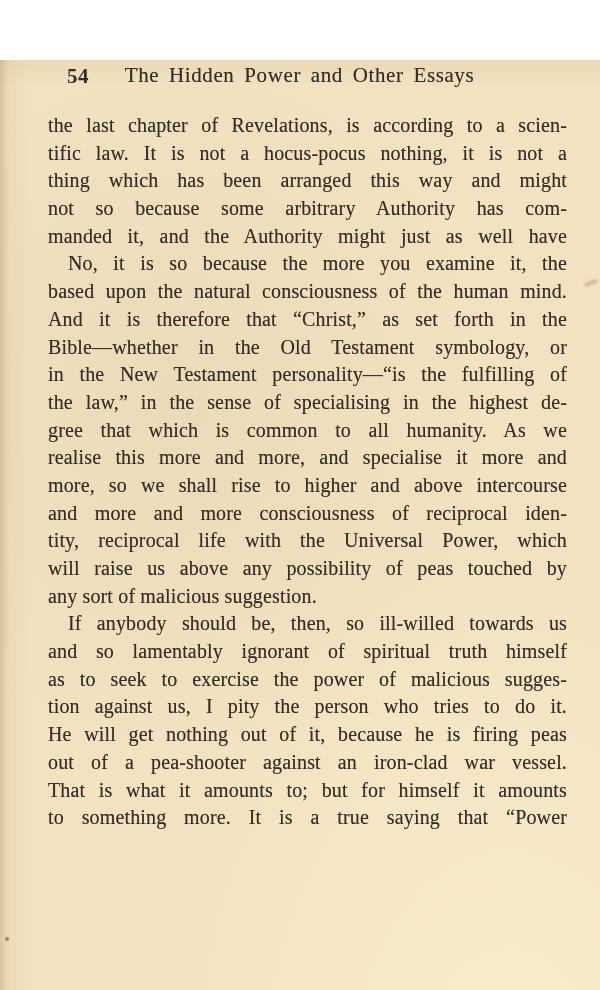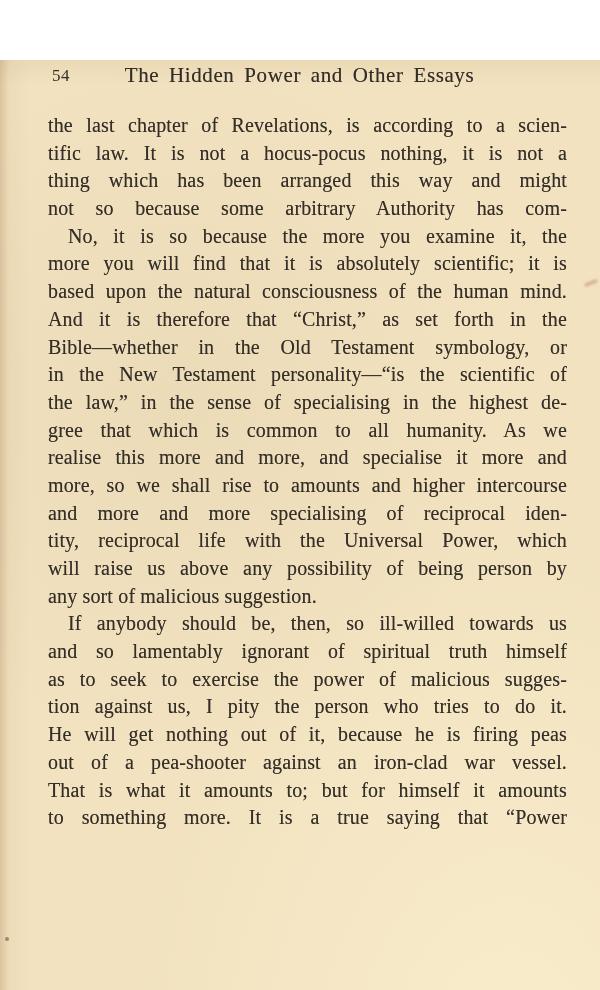--- a/index.html
+++ b/index.html
@@ -21,23 +21,24 @@
   }
   .running-head {
     position: relative;
     margin: 60px 33px 0 48px;
     height: 30px;
     line-height: 30px;
     font-size: 21px;
   }
   .page-num {
     position: absolute;
-    left: 4px; top: 1px;
-    font-size: 17px;
+    left: 19px; top: 1px;
+    font-size: 21px;
     letter-spacing: 0.5px;
+    font-weight: bold;
   }
   .head-title {
     display: block;
     text-align: center;
     letter-spacing: 0.6px;
     word-spacing: 4px;
     position: relative;
     left: -8px;
     text-shadow: 0 0 0.5px rgba(51,46,40,0.55);
   }
@@ -94,36 +95,36 @@
     <span class="head-title">The Hidden Power and Other Essays</span>
   </header>
 
   <main class="body-text">
 
     <div>
       <div class="line">the last chapter of Revelations, is according to a scien-</div>
       <div class="line">tific law.  It is not a hocus-pocus nothing, it is not a</div>
       <div class="line">thing which has been arranged this way and might</div>
       <div class="line">not so because some arbitrary Authority has com-</div>
+      <div class="line">manded it, and the Authority might just as well have</div>
     </div>
 
     <div>
       <div class="line p-start">No, it is so because the more you examine it, the</div>
-      <div class="line">more you will find that it is absolutely scientific; it is</div>
       <div class="line">based upon the natural consciousness of the human mind.</div>
       <div class="line">And it is therefore that “Christ,” as set forth in the</div>
       <div class="line">Bible—whether in the Old Testament symbology, or</div>
-      <div class="line">in the New Testament personality—“is the scientific of</div>
+      <div class="line">in the New Testament personality—“is the fulfilling of</div>
       <div class="line">the law,” in the sense of specialising in the highest de-</div>
       <div class="line">gree that which is common to all humanity.  As we</div>
       <div class="line">realise this more and more, and specialise it more and</div>
-      <div class="line">more, so we shall rise to amounts and higher intercourse</div>
-      <div class="line">and more and more specialising of reciprocal iden-</div>
+      <div class="line">more, so we shall rise to higher and above intercourse</div>
+      <div class="line">and more and more consciousness of reciprocal iden-</div>
       <div class="line">tity, reciprocal life with the Universal Power, which</div>
-      <div class="line">will raise us above any possibility of being person by</div>
+      <div class="line">will raise us above any possibility of peas touched by</div>
       <div class="line p-end">any sort of malicious suggestion.</div>
     </div>
 
     <div>
       <div class="line p-start">If anybody should be, then, so ill-willed towards us</div>
       <div class="line">and so lamentably ignorant of spiritual truth himself</div>
       <div class="line">as to seek to exercise the power of malicious sugges-</div>
       <div class="line">tion against us, I pity the person who tries to do it.</div>
       <div class="line">He will get nothing out of it, because he is firing peas</div>
       <div class="line">out of a pea-shooter against an iron-clad war vessel.</div>

